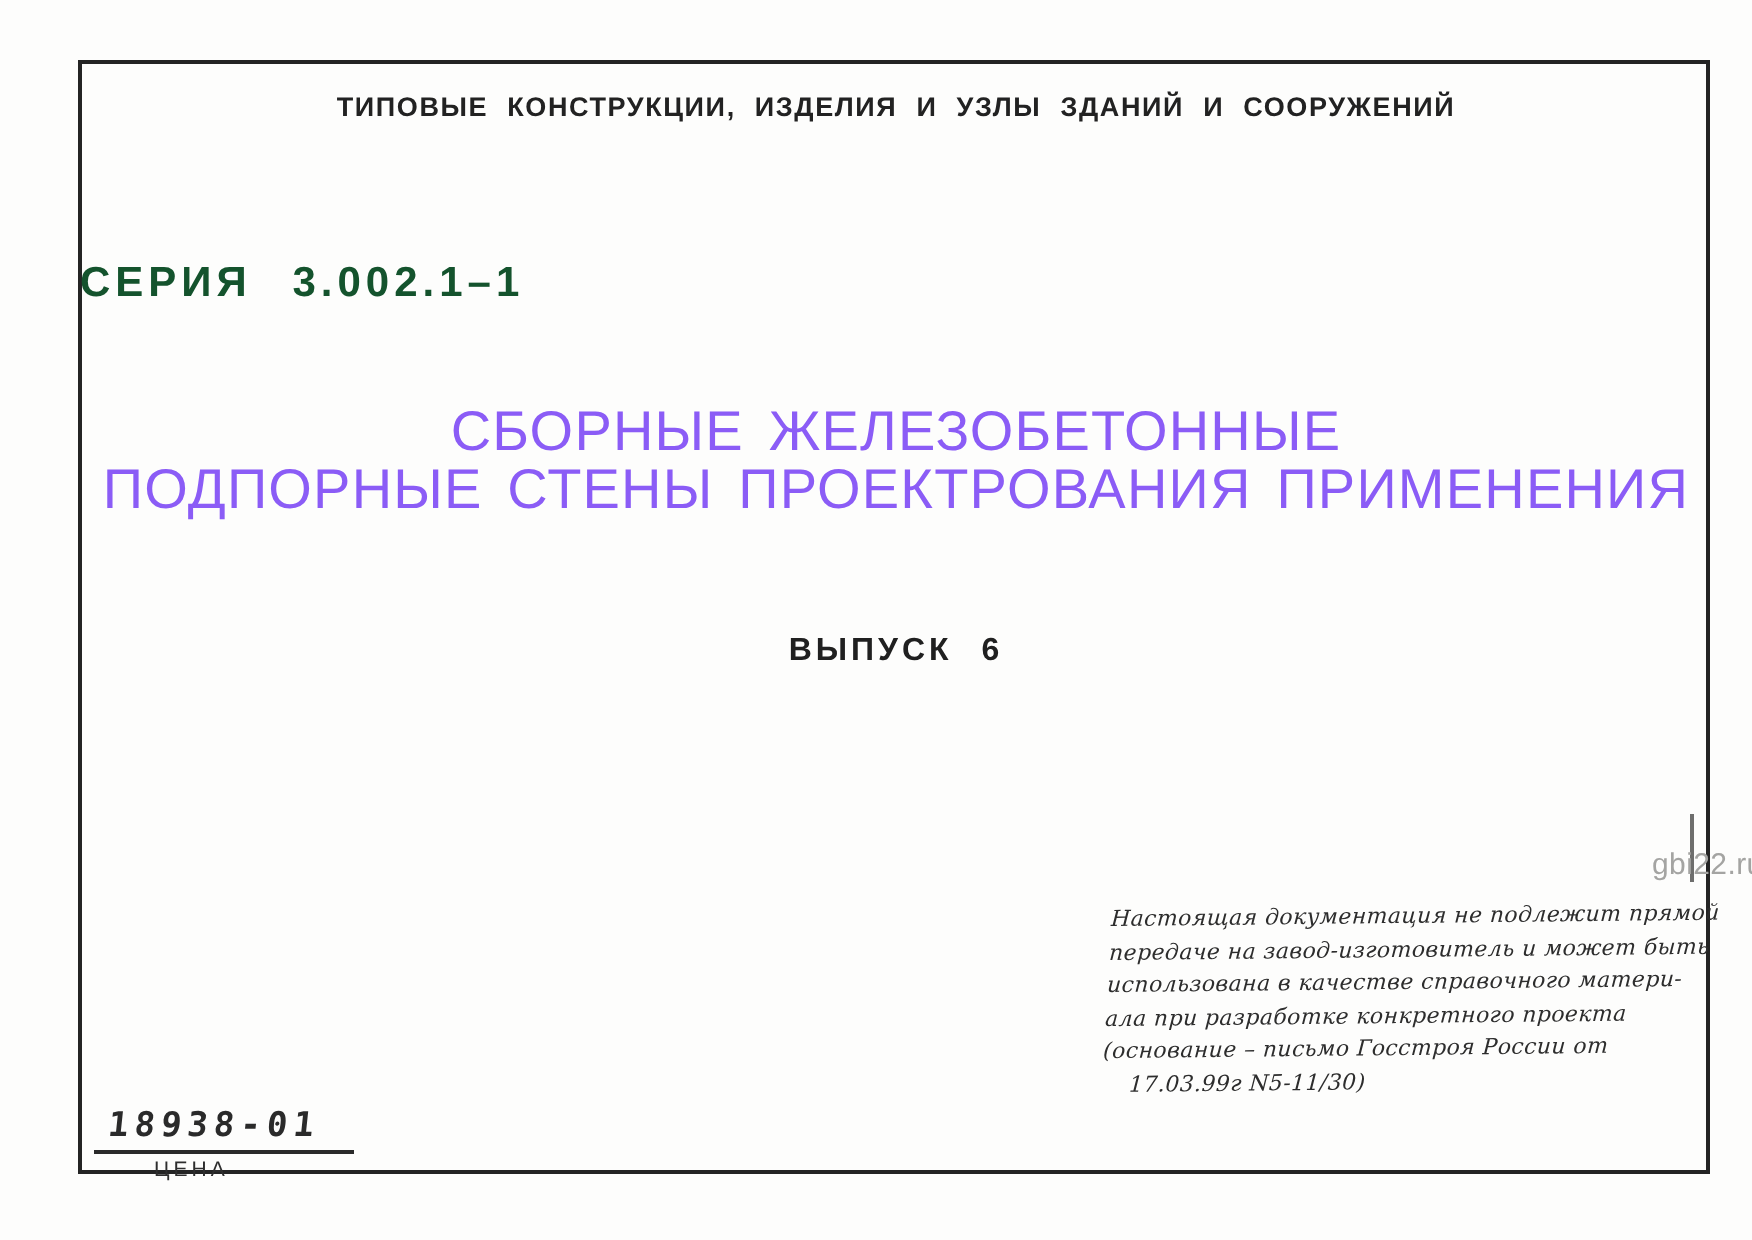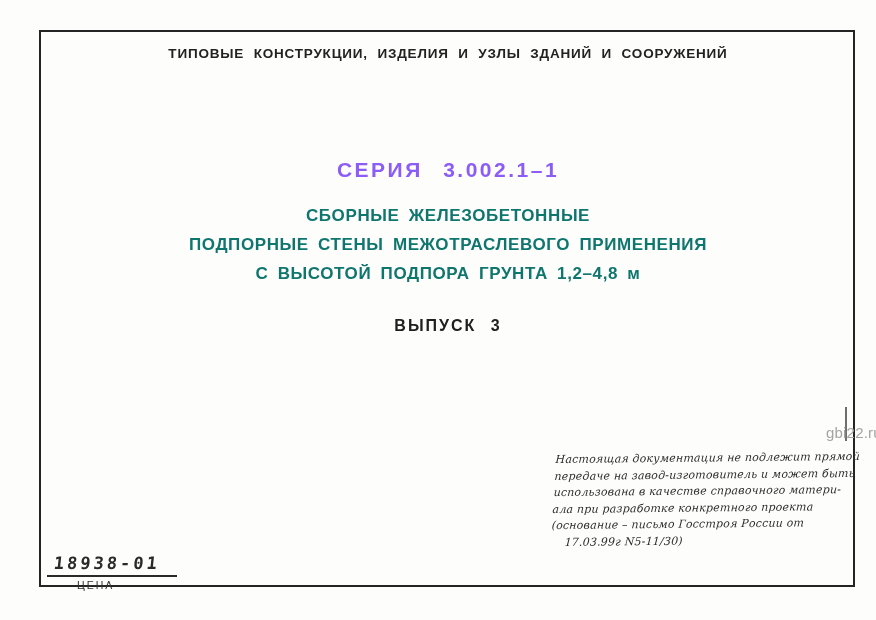--- a/index.html
+++ b/index.html
@@ -33,41 +33,40 @@
     text-align: center;
     font-size: 13.5px;
     font-weight: 600;
     letter-spacing: 0.8px;
     word-spacing: 5px;
     color: #222;
   }
   .series {
     position: absolute;
     left: 40px;
-    top: 158px;
+    top: 130px;
     width: 816px;
-    text-align: center;
     font-size: 21px;
     font-weight: 600;
     letter-spacing: 2.5px;
     word-spacing: 12px;
-    color: #8b5cf6;
+    color: #14532d;
   }
   .title-block {
     position: absolute;
     left: 40px;
     top: 201px;
     width: 816px;
     text-align: center;
-    font-size: 17px;
-    font-weight: 700;
+    font-size: 28px;
+    font-weight: 400;
     letter-spacing: 0.6px;
     word-spacing: 4px;
     line-height: 29px;
-    color: #0f766e;
+    color: #8b5cf6;
   }
   .issue {
     position: absolute;
     left: 40px;
     top: 317px;
     width: 816px;
     text-align: center;
     font-size: 16px;
     font-weight: 700;
     letter-spacing: 2px;
@@ -155,25 +154,24 @@
 <div class="page">
 
   <div class="frame"></div>
 
   <div class="doc-header">ТИПОВЫЕ КОНСТРУКЦИИ, ИЗДЕЛИЯ И УЗЛЫ ЗДАНИЙ И СООРУЖЕНИЙ</div>
 
   <div class="series">СЕРИЯ 3.002.1–1</div>
 
   <div class="title-block">
     <div>СБОРНЫЕ ЖЕЛЕЗОБЕТОННЫЕ</div>
-    <div>ПОДПОРНЫЕ СТЕНЫ МЕЖОТРАСЛЕВОГО ПРИМЕНЕНИЯ</div>
-    <div>С ВЫСОТОЙ ПОДПОРА ГРУНТА 1,2–4,8 м</div>
+    <div>ПОДПОРНЫЕ СТЕНЫ ПРОЕКТРОВАНИЯ ПРИМЕНЕНИЯ</div>
   </div>
 
-  <div class="issue">ВЫПУСК 3</div>
+  <div class="issue">ВЫПУСК 6</div>
 
 
   <div class="hand-note">
     <div class="note-line">Настоящая документация не подлежит прямой</div>
     <div class="note-line">передаче на завод-изготовитель и может быть</div>
     <div class="note-line">использована в качестве справочного матери-</div>
     <div class="note-line">ала при разработке конкретного проекта</div>
     <div class="note-line">(основание – письмо Госстроя России от</div>
     <div class="note-line indent">17.03.99г  N5-11/30)</div>
   </div>

